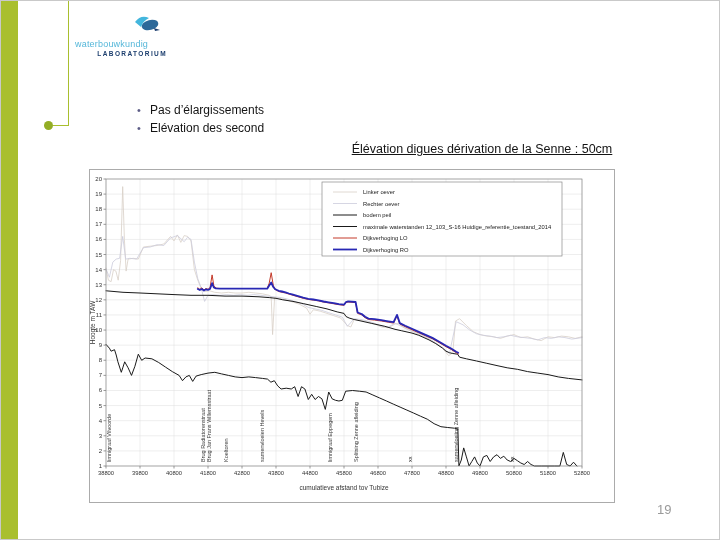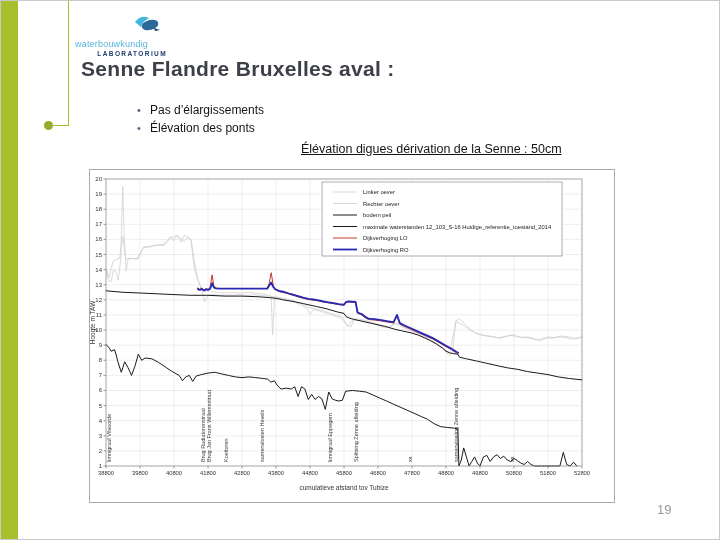--- a/index.html
+++ b/index.html
@@ -17,21 +17,21 @@
   .wl-line2{font-size:6.5px;font-weight:bold;color:#1c3e6e;letter-spacing:1.4px;text-align:right;margin-top:1px;}
   
   .mow-logo{left:607px;top:12px;width:108px;text-align:center;}
   .mow-dept{font-size:7.5px;font-style:italic;color:#a9bf2e;margin-top:1px;}
   .mow-l1,.mow-l2{font-size:10.5px;font-style:italic;color:#4b4b4b;line-height:11.5px;}
   .title{left:80px;top:56px;margin:0;font-size:21px;font-weight:bold;color:#3d4049;letter-spacing:.3px;}
   .bullets{left:121px;top:86px;width:565px;margin:15px;padding:0;list-style:none;}
   .bullets li{position:relative;padding-left:13px;font-size:12px;color:#141414;line-height:17.5px;}
   .bullets li::before{content:"•";position:absolute;left:0;top:0;color:#5c5c86;font-size:11px;}
   .u{text-decoration:underline;}
-  .callout{left:300px;top:141px;width:362px;text-align:left;font-size:12.5px;color:#141414;}
+  .callout{left:300px;top:141px;width:362px;text-align:center;font-size:12.5px;color:#141414;}
   .chart-box{left:88px;top:168px;width:524px;height:332px;background:#fff;border:1px solid #ababab;}
   .page-num{left:656px;top:501px;font-size:13px;color:#9a9a9a;}
   svg text{font-family:"Liberation Sans",sans-serif;}
 </style>
 </head>
 <body>
 
 <div class="slide">
   <div class="abs green-bar"></div>
   <div class="abs deco-vline"></div>
@@ -42,25 +42,24 @@
     <svg class="wl-bird" width="28" height="18" viewBox="0 0 28 18">
       <ellipse cx="17" cy="10" rx="8.5" ry="5" fill="#2c6899" transform="rotate(-14 17 10)"></ellipse>
       <path d="M2 7 Q8 -1 16 3 Q10 6 8 12 Z" fill="#43b6dd"></path>
       <path d="M21 13 L27 15 L22 16 Z" fill="#1c3e6e"></path>
     </svg>
     <div class="wl-line1">waterbouwkundig</div>
     <div class="wl-line2">LABORATORIUM</div>
   </div>
 
 
-  <h1 class="abs title">Senne Flandre Bruxelles aval :</h1>
 
   <ul class="abs bullets">
     <li><span>Pas d’élargissements</span></li>
-    <li><span>Élévation des ponts</span></li>
+    <li><span>Elévation des second</span></li>
   </ul>
 
   <div class="abs callout"><span class="u">Élévation digues  dérivation de la Senne : 50cm</span></div>
 
   <div class="abs chart-box">
     <svg id="chart-svg" width="522" height="330" viewBox="0 0 522 330">
         <line x1="16" y1="9" x2="16" y2="296" stroke="#dcdcdc" stroke-width="0.5"></line>
         <line x1="50" y1="9" x2="50" y2="296" stroke="#dcdcdc" stroke-width="0.5"></line>
         <line x1="84" y1="9" x2="84" y2="296" stroke="#dcdcdc" stroke-width="0.5"></line>
         <line x1="118" y1="9" x2="118" y2="296" stroke="#dcdcdc" stroke-width="0.5"></line>

